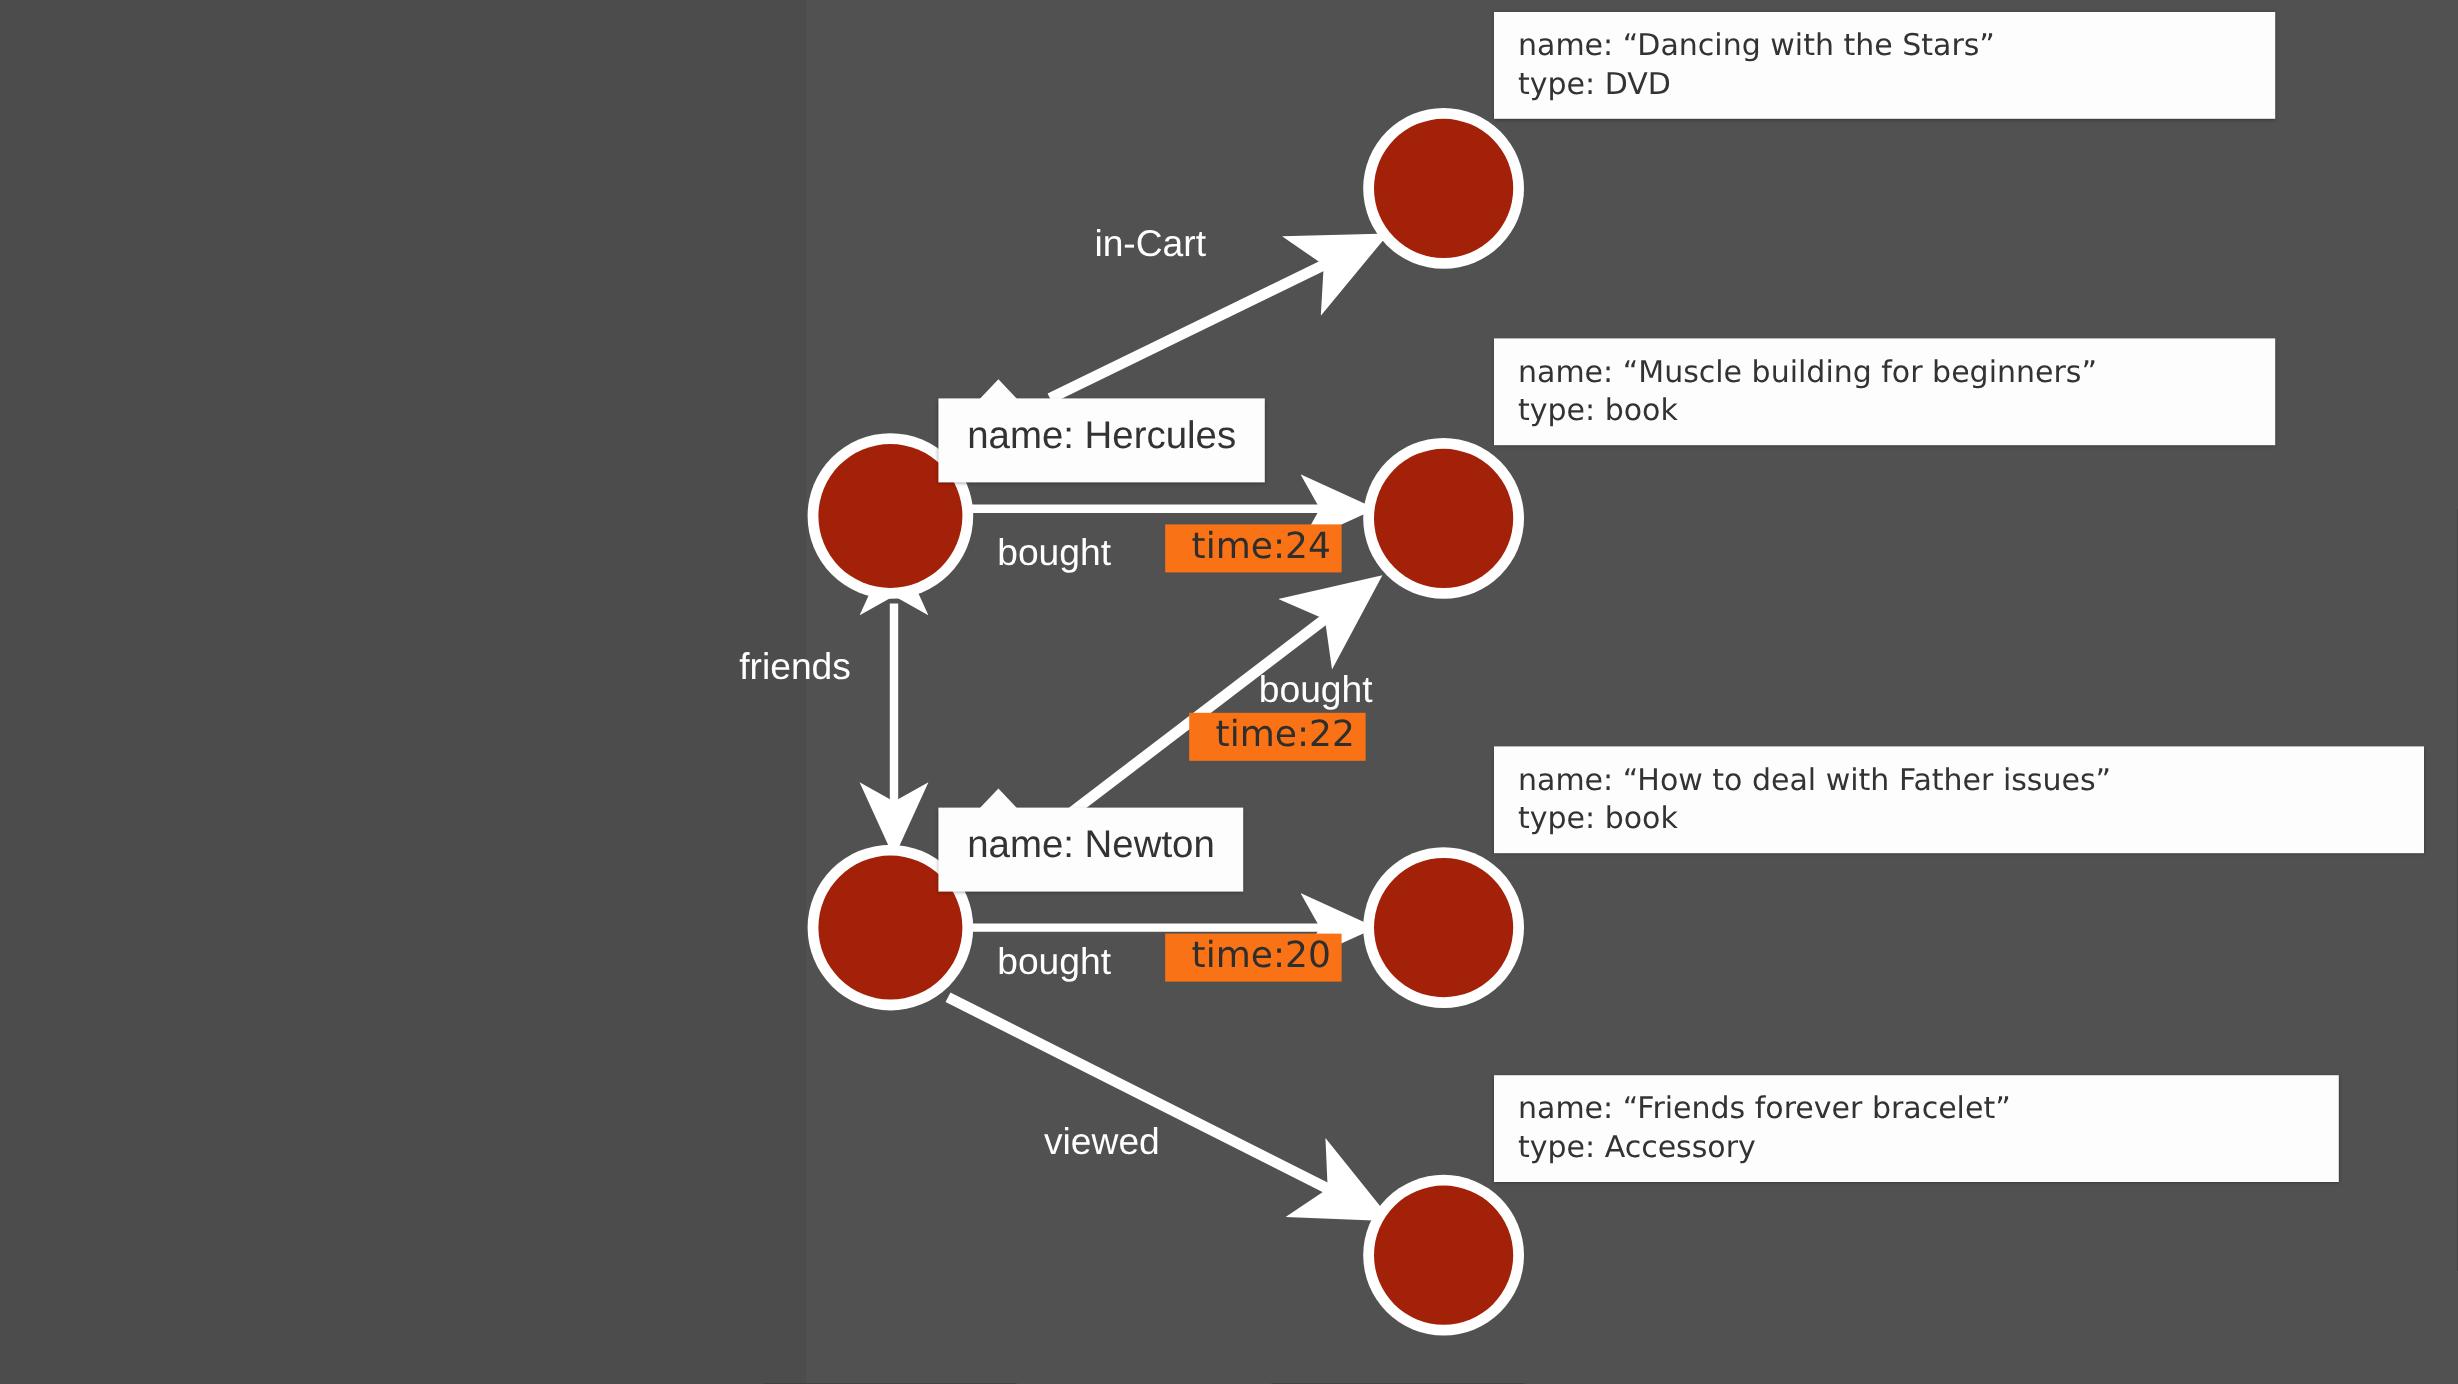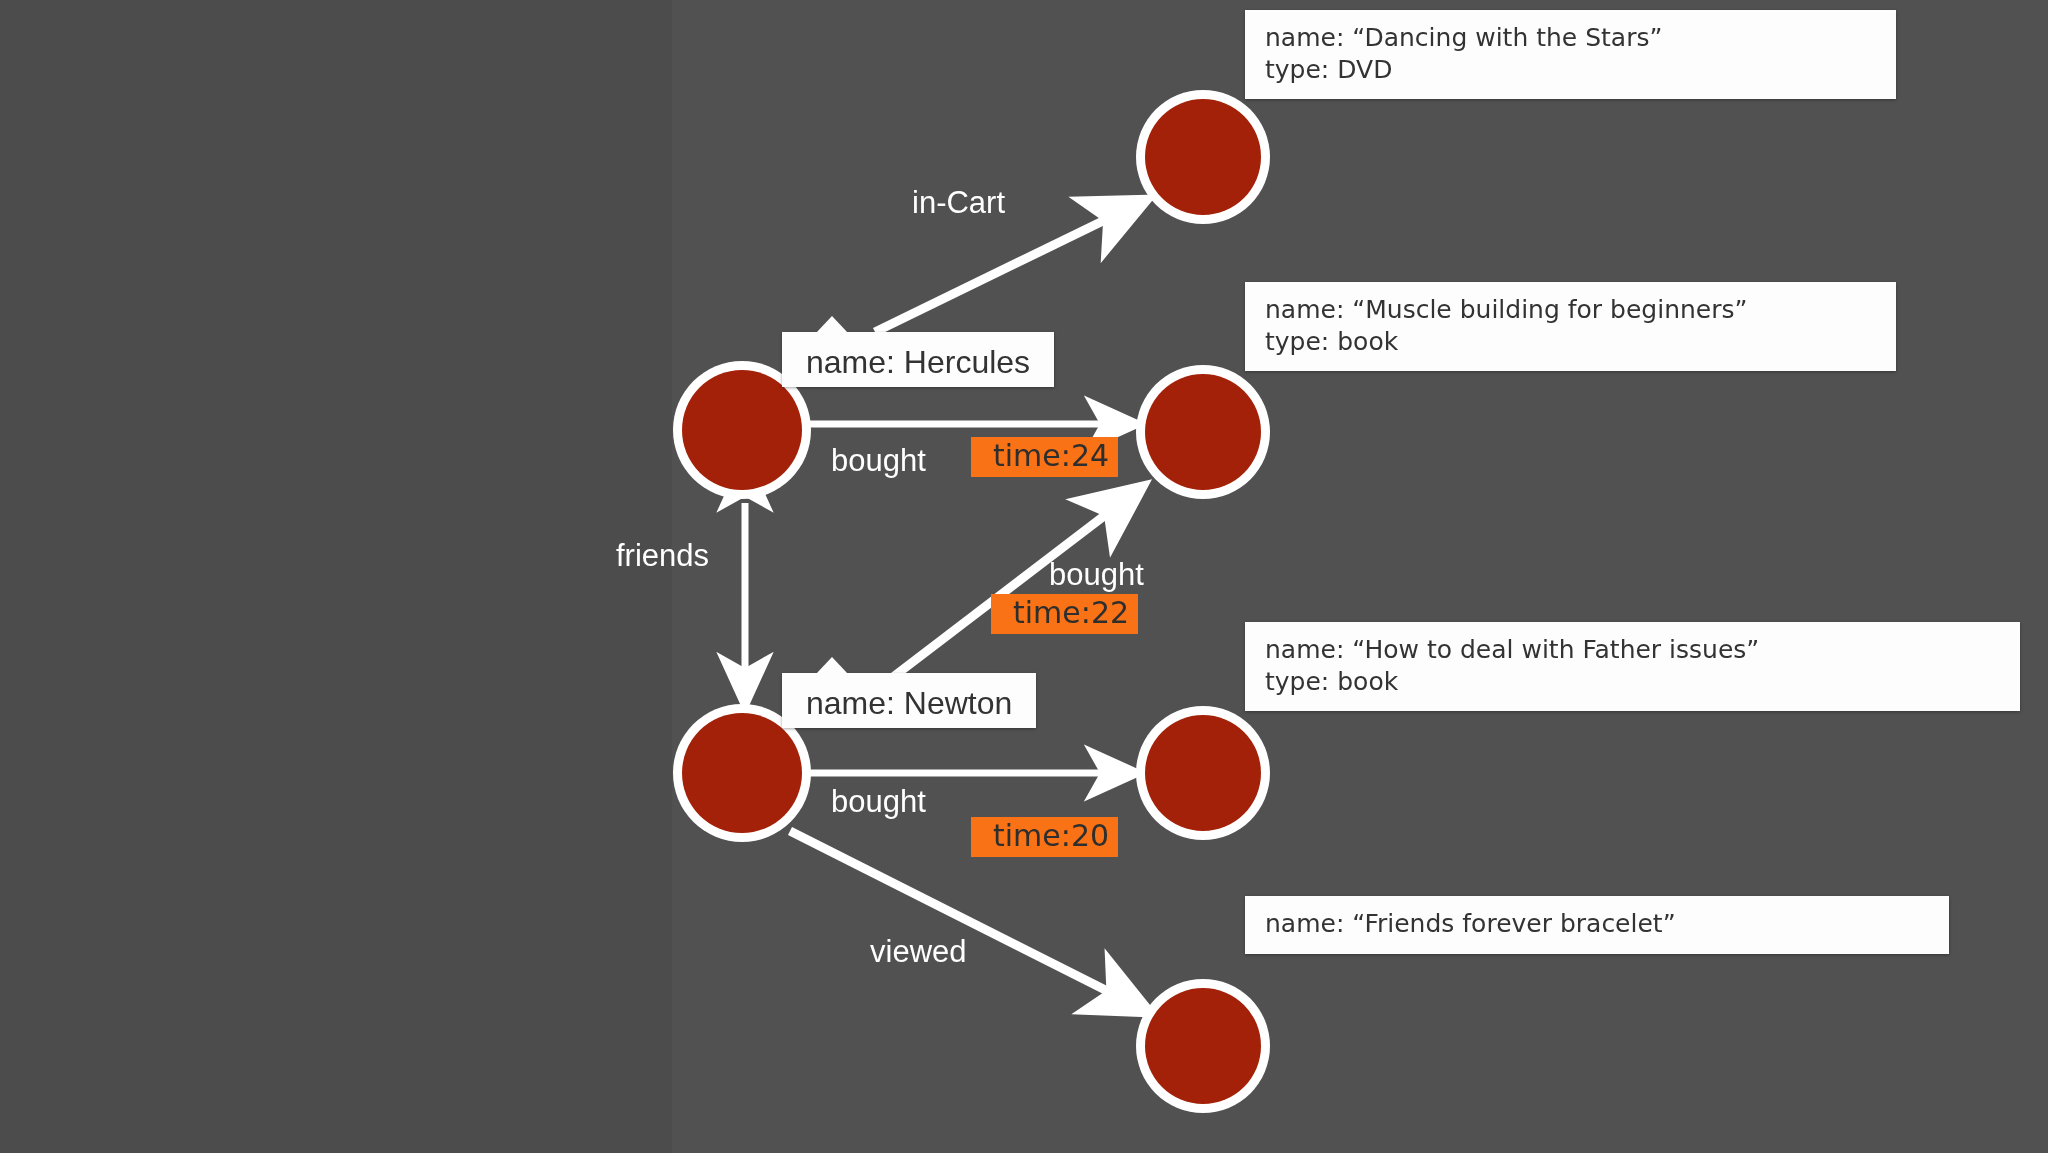--- a/index.html
+++ b/index.html
@@ -45,21 +45,21 @@
     box-sizing:border-box;
     padding:10px 22px 12px 22px;
     font-size:31px;
     line-height:1.26;
     white-space:nowrap;
     box-shadow:0 1px 3px rgba(0,0,0,.35);
   }
   .callout.person{
     font-family:"Liberation Sans", sans-serif;
     font-size:32px;
-    padding:10px 24px 5px 24px;
+    padding:10px 24px 20px 24px;
   }
   .callout.product{
     font-family:"DejaVu Sans", sans-serif;
     font-size:25px;
     padding:12px 20px 14px 20px;
   }
   .callout .row{display:block;}
 
   
   .callout .tail{
@@ -154,33 +154,34 @@
     <span class="row">type: book</span>
   </div>
 
   <div class="callout product" style="left:1245px; top:622px; width:775px;">
     <span class="row">name: “How to deal with Father issues”</span>
     <span class="row">type: book</span>
   </div>
 
   <div class="callout product" style="left:1245px; top:896px; width:704px;">
     <span class="row">name: “Friends forever bracelet”</span>
+    <span class="row">type: Accessory</span>
   </div>
 
   <div class="edge-label" style="left:912px; top:185px;text-align:right;">in-Cart</div>
 
   <div class="edge-label" style="left:616px; top:538px;">friends</div>
 
   <div class="edge-label" style="left:831px; top:443px;">bought</div>
 
   <div class="prop-box" style="left:971px; top:437px;">time:24</div>
 
   <div class="edge-label" style="left:1049px; top:557px;">bought</div>
 
   <div class="prop-box" style="left:991px; top:594px;">time:22</div>
 
   <div class="edge-label" style="left:831px; top:784px;">bought</div>
 
-  <div class="prop-box" style="left:971px; top:778px;margin-top:39px;">time:20</div>
+  <div class="prop-box" style="left:971px; top:778px;">time:20</div>
 
   <div class="edge-label" style="left:870px; top:934px;">viewed</div>
 
 </div>
 
 </body></html>

